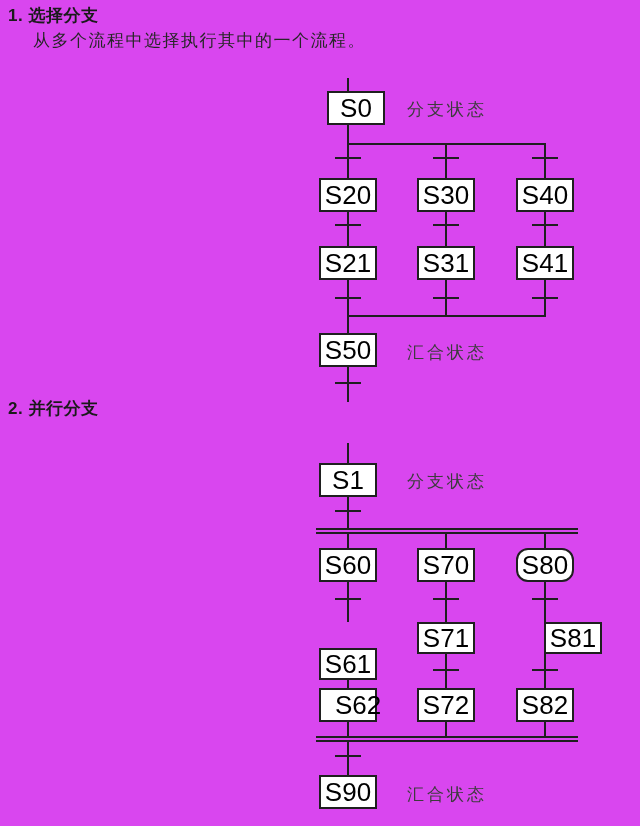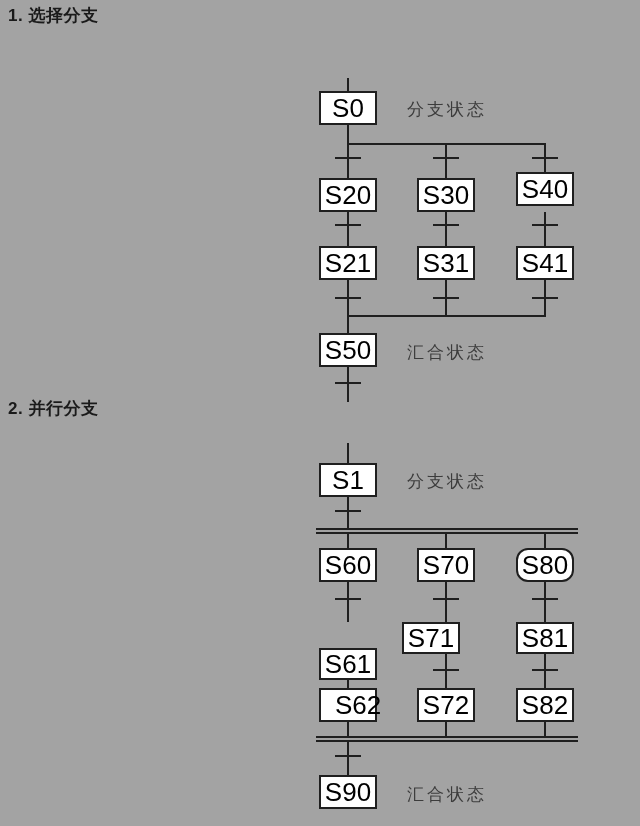--- a/index.html
+++ b/index.html
@@ -5,21 +5,21 @@
   html, body {
     margin: 0;
     padding: 0;
     background: #ffffff;
     font-family: "Liberation Sans", "DejaVu Sans", sans-serif;
   }
   .page {
     position: relative;
     width: 640px;
     height: 826px;
-    background: #a3a3a3;
+    background: #d946ef;
     overflow: hidden;
     text-decoration: underline;
   }
   .heading {
     position: absolute;
     font-size: 17px;
     font-weight: bold;
     color: #1a1a1a;
     letter-spacing: 0.5px;
     white-space: nowrap;
@@ -81,42 +81,43 @@
     background: transparent;
     z-index: 1;
   }
 </style>
 </head>
 <body>
 
 <div class="page">
 
   <div class="heading" style="left:8px; top:4px;">1. 选择分支</div>
+  <div class="desc" style="left:33px; top:29px;">从多个流程中选择执行其中的一个流程。</div>
 
   <div>
 
     <div class="vline" style="left:347px; top:78px; height:13px;"></div>
 
-    <div class="sbox" style="left:319px; top:91px;">S0</div>
+    <div class="sbox" style="left:327px; top:91px;">S0</div>
     <div class="anno" style="left:407px; top:98px;">分支状态</div>
 
     <div class="vline" style="left:347px; top:125px; height:53px;"></div>
 
     <div class="hline" style="left:347px; top:143px; width:199px;"></div>
 
     <div class="vline" style="left:445px; top:143px; height:35px;"></div>
     <div class="vline" style="left:544px; top:143px; height:35px;"></div>
 
     <div class="tick" style="left:335px; top:157px;"></div>
     <div class="tick" style="left:433px; top:157px;"></div>
     <div class="tick" style="left:532px; top:157px;"></div>
 
     <div class="sbox" style="left:319px; top:178px;">S20</div>
     <div class="sbox" style="left:417px; top:178px;">S30</div>
-    <div class="sbox" style="left:516px; top:172px;">S40</div>
+    <div class="sbox" style="left:516px; top:178px;">S40</div>
 
     <div class="vline" style="left:347px; top:212px; height:34px;"></div>
     <div class="vline" style="left:445px; top:212px; height:34px;"></div>
     <div class="vline" style="left:544px; top:212px; height:34px;"></div>
 
     <div class="tick" style="left:335px; top:224px;"></div>
     <div class="tick" style="left:433px; top:224px;"></div>
     <div class="tick" style="left:532px; top:224px;"></div>
 
     <div class="sbox" style="left:319px; top:246px;text-align:center;">S21</div>
@@ -165,22 +166,22 @@
 
     <div class="vline" style="left:347px; top:582px; height:40px;"></div>
     <div class="vline" style="left:445px; top:582px; height:40px;"></div>
     <div class="vline" style="left:544px; top:582px; height:40px;"></div>
 
     <div class="tick" style="left:335px; top:598px;"></div>
     <div class="tick" style="left:433px; top:598px;"></div>
     <div class="tick" style="left:532px; top:598px;"></div>
 
     <div class="sbox" style="left:319px; top:648px; height:32px;">S61</div>
-    <div class="sbox" style="left:402px; top:622px; height:32px;">S71</div>
-    <div class="sbox" style="left:516px; top:622px; height:32px;">S81</div>
+    <div class="sbox" style="left:417px; top:622px; height:32px;">S71</div>
+    <div class="sbox" style="left:544px; top:622px; height:32px;">S81</div>
 
     <div class="vline" style="left:347px; top:654px; height:34px;"></div>
     <div class="vline" style="left:445px; top:654px; height:34px;"></div>
     <div class="vline" style="left:544px; top:654px; height:34px;"></div>
 
     <div class="tick" style="left:335px; top:669px;"></div>
     <div class="tick" style="left:433px; top:669px;"></div>
     <div class="tick" style="left:532px; top:669px;"></div>
 
     <div class="sbox" style="left:319px; top:688px;padding-left:20px;">S62</div>

